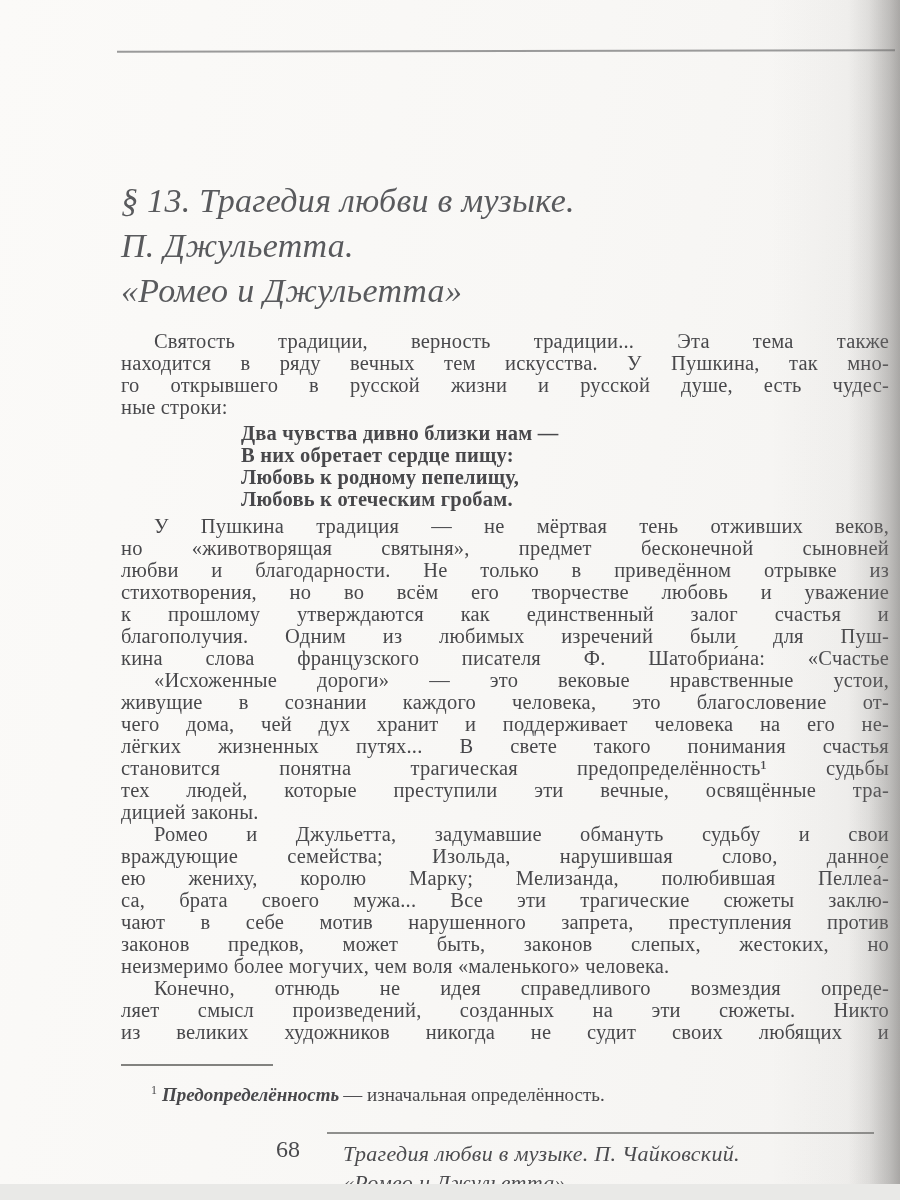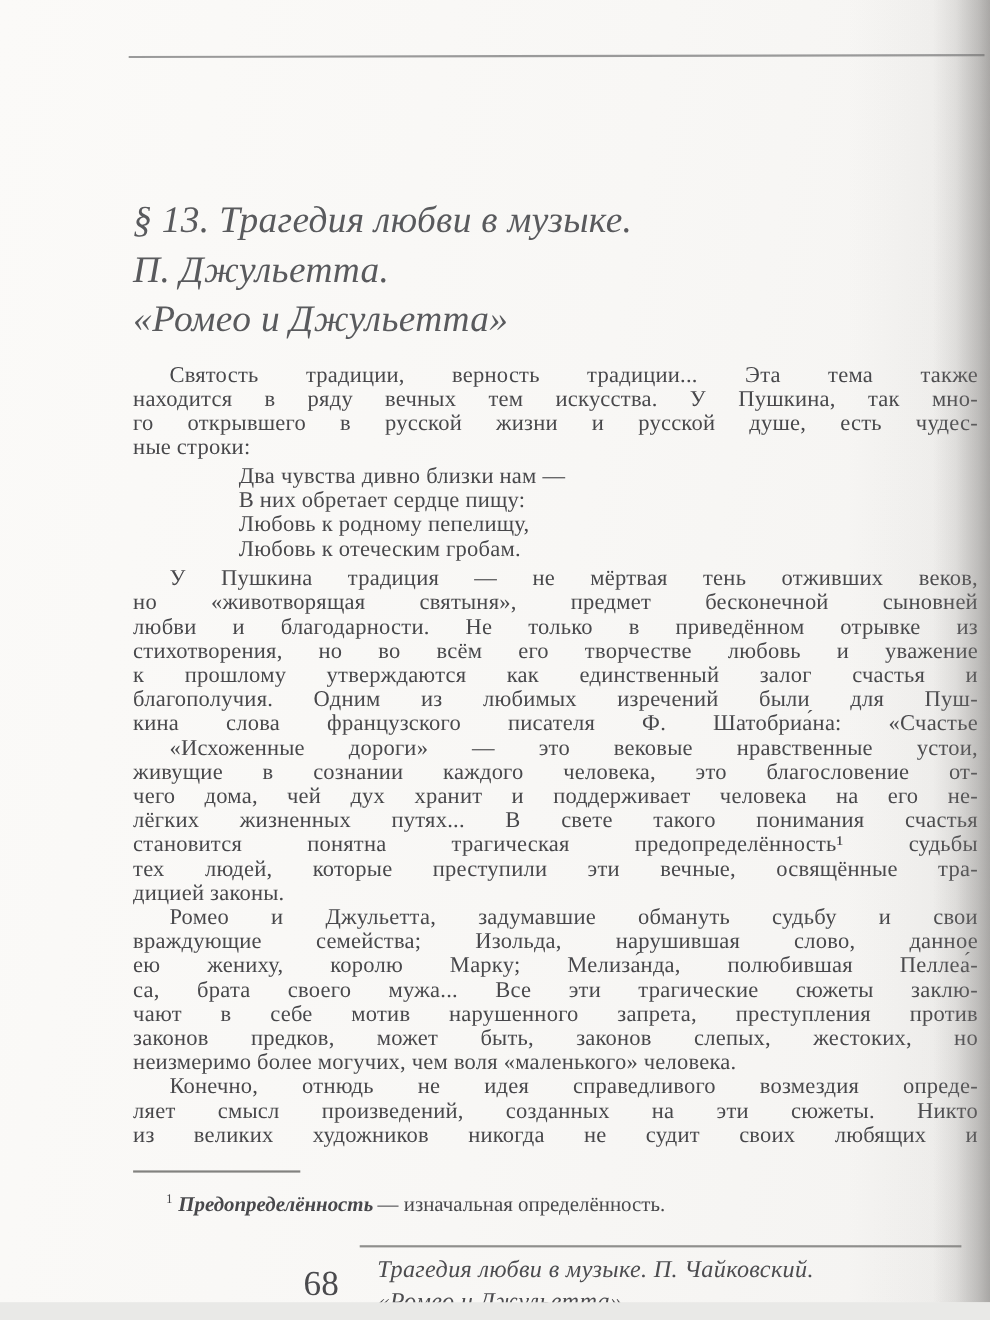--- a/index.html
+++ b/index.html
@@ -43,21 +43,22 @@
   }
   .para { margin: 0; }
   .para.prose .line {
     text-align: justify;
     text-align-last: justify;
     white-space: normal;
   }
   .para.prose .line.first { text-indent: 33px; }
   .para.prose .line.last { text-align-last: left; }
   .para.verse {
-    margin: 4px 0 5px 96px;
+    margin: 4px 0 5px 120px;
+    font-weight: bold;
   }
   .para.verse .line { text-align: left; }
   .footnote {
     position: absolute;
     top: 1064px; left: 121px;
     width: 768px;
   }
   .footnote-rule {
     width: 152px; height: 2px;
     background: #82827f;
@@ -74,23 +75,22 @@
     margin-right: 5px;
   }
   .fn-term {
     font-style: italic;
     font-weight: 700;
     margin-right: 4px;
   }
   .footer-num {
     position: absolute;
     top: 1136px; left: 276px;
-    font-size: 32px;
+    font-size: 24px;
     color: #4a4a4d;
-    margin-top: 12px;
   }
   .footer-rule {
     position: absolute;
     top: 1132px; left: 327px;
     width: 547px; height: 2px;
     background: #8f8f8d;
   }
   .footer-title {
     position: absolute;
     top: 1139px; left: 343px;

